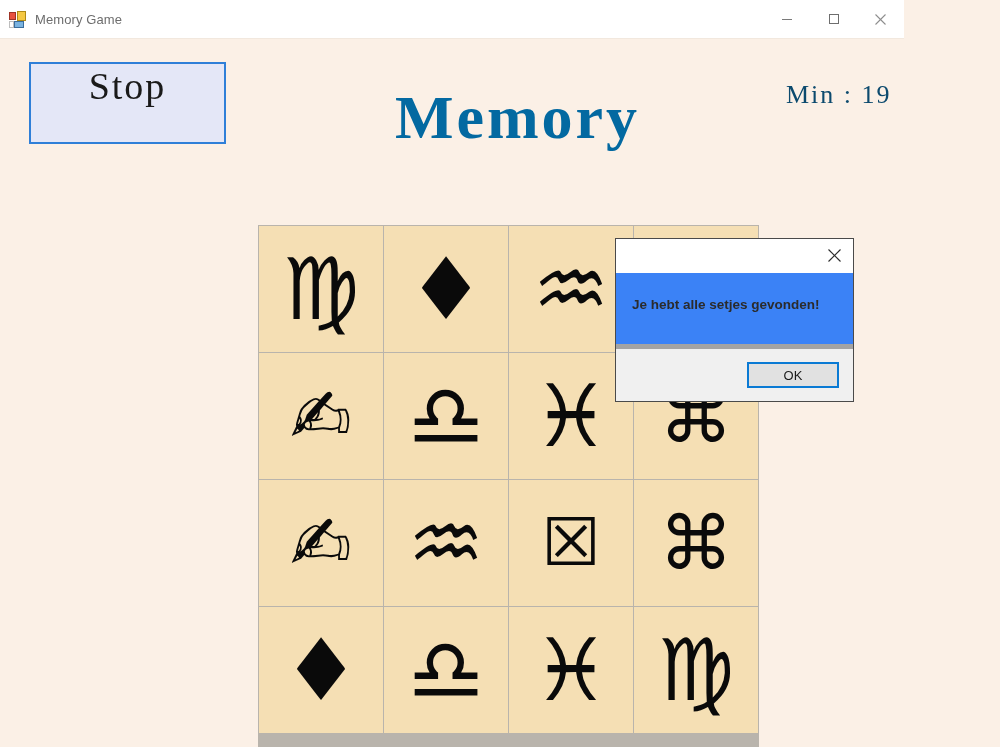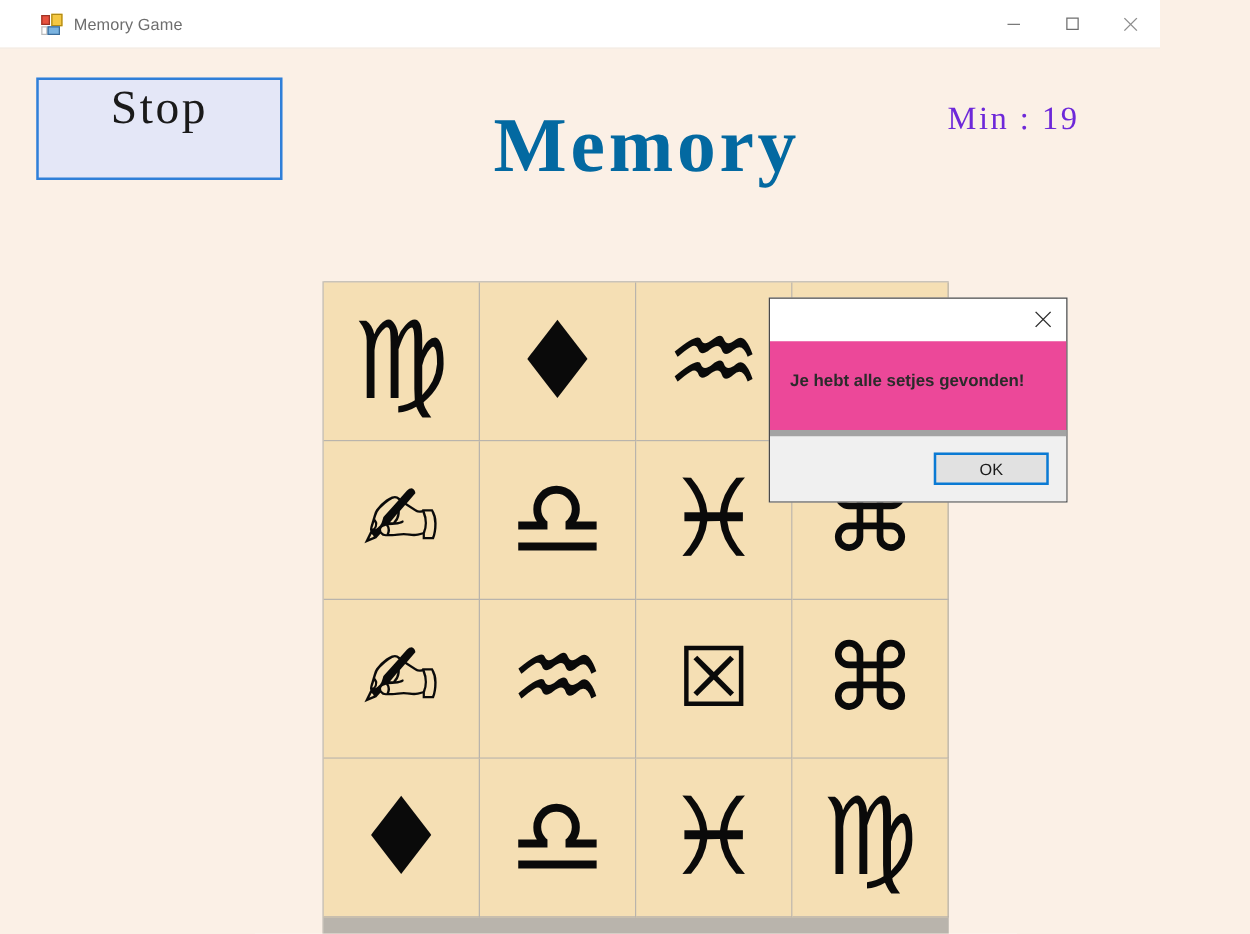--- a/index.html
+++ b/index.html
@@ -25,21 +25,20 @@
   
   #title-bar {
     position: absolute;
     left: 0; top: 0;
     width: 904px;
     height: 38px;
     background: #ffffff;
     border-bottom: 1px solid #f2e8de;
     display: flex;
     align-items: center;
-    padding-left: 24px;
   }
   #app-icon {
     width: 17px;
     height: 17px;
     margin-left: 9px;
     margin-right: 9px;
     position: relative;
     flex: 0 0 auto;
   }
   #app-icon .sq {
@@ -125,24 +124,25 @@
   
   #score-panel {
     position: absolute;
     left: 758px;
     top: 80px;
     width: 230px;
   }
   .score-row {
     font-family: "Liberation Serif", serif;
     font-size: 26px;
-    color: #6d28d9;
+    color: #0c4a6e;
     letter-spacing: 2px;
     white-space: nowrap;
     margin-bottom: 24px;
+    margin-left: 28px;
   }
 
   
   #game-grid {
     position: absolute;
     left: 259px;
     top: 226px;
     width: 500px;
     height: 521px;
     display: grid;
@@ -211,21 +211,21 @@
     top: 3px;
     width: 30px;
     height: 26px;
     display: flex;
     align-items: center;
     justify-content: center;
     cursor: pointer;
   }
   #dialog-body {
     flex: 1 1 auto;
-    background: #ec4899;
+    background: #3b82f6;
     display: flex;
     align-items: center;
     padding-left: 16px;
     padding-bottom: 8px;
   }
   #dialog-message {
     font-family: "Liberation Sans", sans-serif;
     font-size: 13.5px;
     color: #2b2b2b;
     font-weight: bold;

